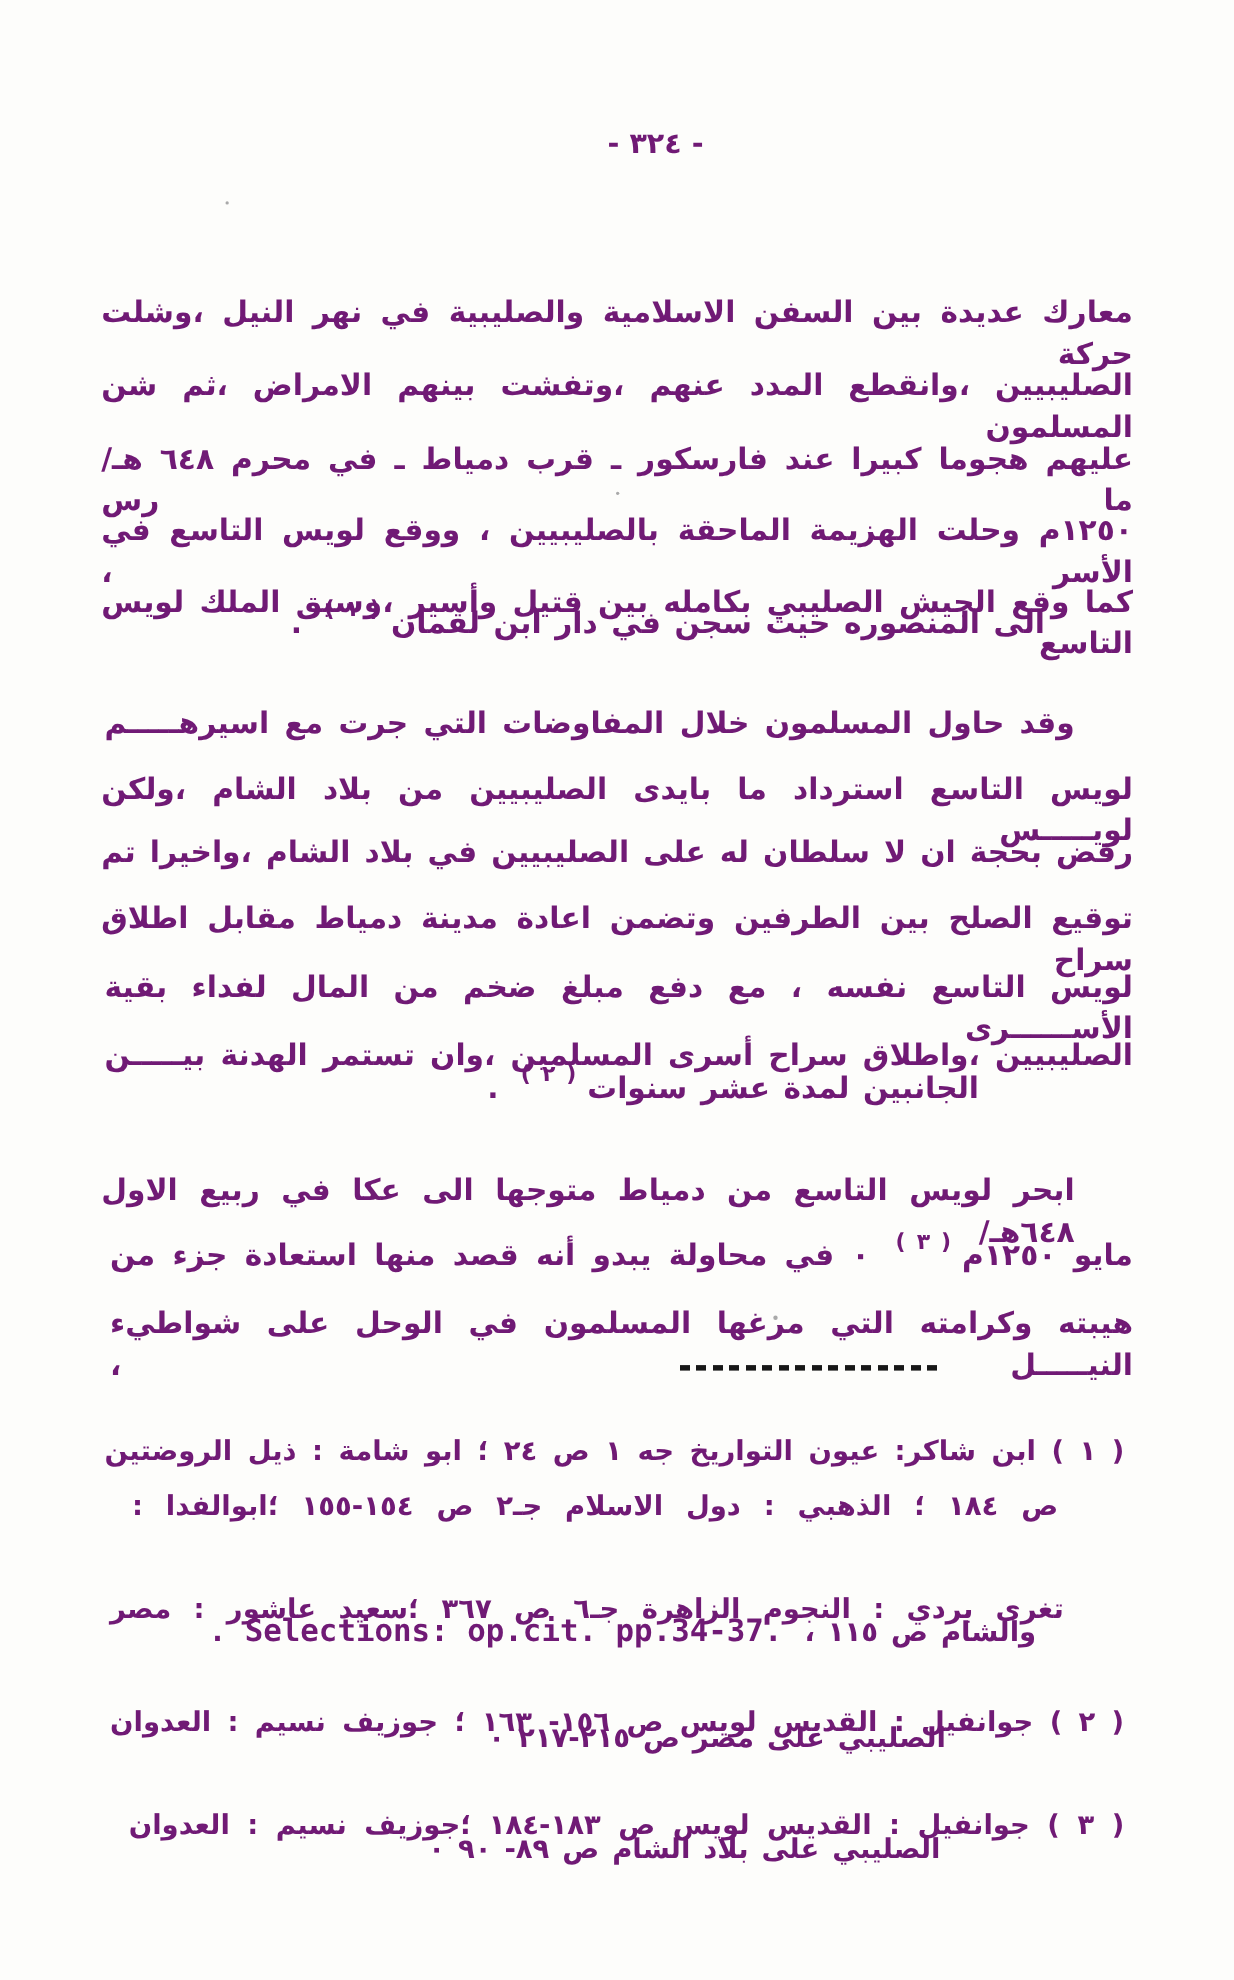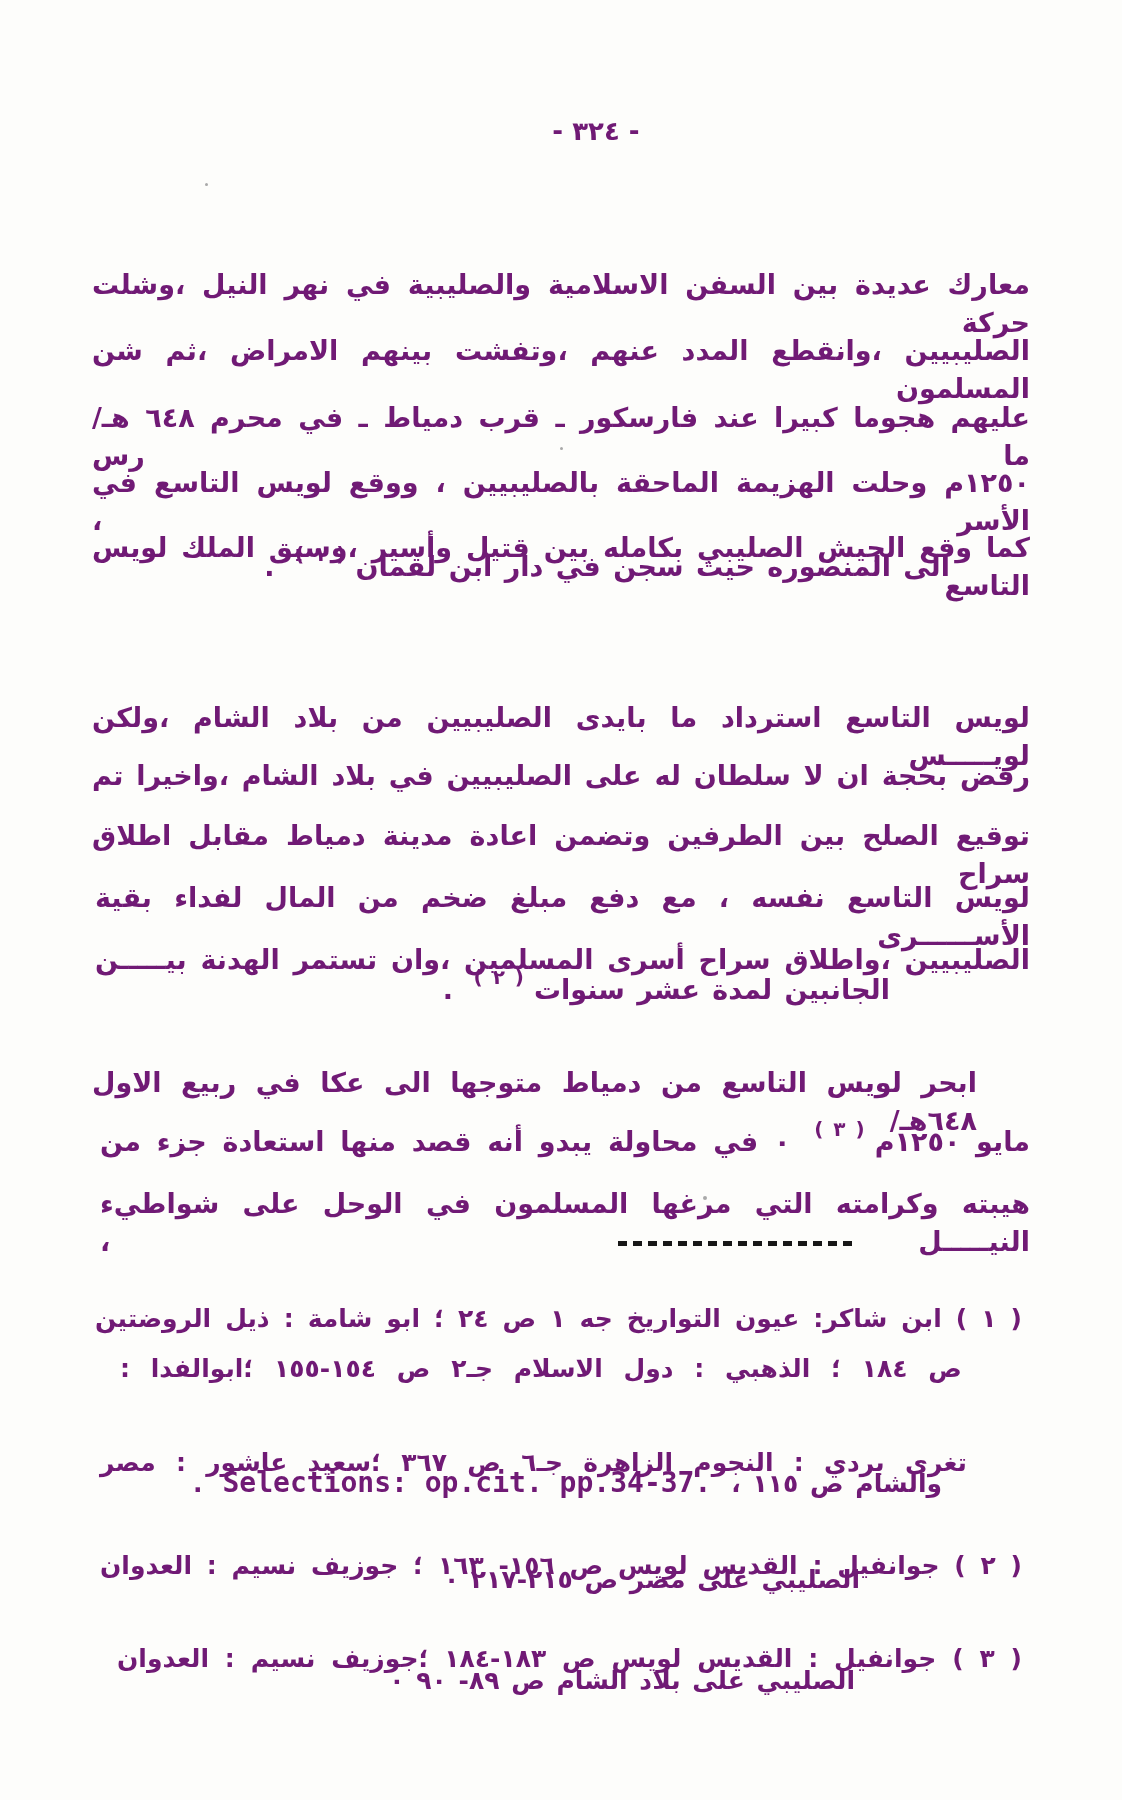--- a/index.html
+++ b/index.html
@@ -26,20 +26,21 @@
 <div class="page">
 
   <div class="pagenum">- ٣٢٤ -</div>
 
   <div class="line main j" style="top:238px;right:92px;left:92px"><span>معارك عديدة بين السفن الاسلامية والصليبية في نهر النيل ،وشلت حركة</span></div>
   <div class="line main j" style="top:304px;right:92px;left:92px"><span>الصليبيين ،وانقطع المدد عنهم ،وتفشت بينهم الامراض ،ثم شن المسلمون</span></div>
   <div class="line main j" style="top:371px;right:92px;left:92px"><span>عليهم هجوما كبيرا عند فارسكور ـ قرب دمياط ـ في محرم ٦٤٨ هـ/ ما رس</span></div>
   <div class="line main j" style="top:436px;right:92px;left:92px"><span>١٢٥٠م وحلت الهزيمة الماحقة بالصليبيين ، ووقع لويس التاسع في الأسر ،</span></div>
   <div class="line main j" style="top:501px;right:92px;left:92px"><span>كما وقع الجيش الصليبي بكامله بين قتيل وأسير ،وسيق الملك لويس التاسع</span></div>
   <div class="line main" style="top:548px;right:172px"><span>الى المنصوره حيث سجن في دار ابن لقمان</span><span class="sup">( ١ )</span><span> .</span></div>
+  <div class="line main j" style="top:611px;right:145px;left:95px"><span>وقد حاول المسلمون خلال المفاوضات التي جرت مع اسيرهـــــم</span></div>
   <div class="line main j" style="top:671px;right:92px;left:92px"><span>لويس التاسع استرداد ما بايدى الصليبيين من بلاد الشام ،ولكن لويـــــس</span></div>
   <div class="line main j" style="top:789px;right:92px;left:92px"><span>توقيع الصلح بين الطرفين وتضمن اعادة مدينة دمياط مقابل اطلاق سراح</span></div>
   <div class="line main j" style="top:729px;right:92px;left:92px"><span>رفض بحجة ان لا سلطان له على الصليبيين في بلاد الشام ،واخيرا تم</span></div>
   <div class="line main j" style="top:851px;right:92px;left:95px"><span>لويس التاسع نفسه ، مع دفع مبلغ ضخم من المال لفداء بقية الأســــــرى</span></div>
   <div class="line main j" style="top:913px;right:92px;left:95px"><span>الصليبيين ،واطلاق سراح أسرى المسلمين ،وان تستمر الهدنة بيـــــن</span></div>
   <div class="line main" style="top:971px;right:232px"><span>الجانبين لمدة عشر سنوات</span><span class="sup">( ٢ )</span><span> .</span></div>
   <div class="line main j" style="top:1036px;right:145px;left:92px"><span>ابحر لويس التاسع من دمياط متوجها الى عكا في ربيع الاول ٦٤٨هـ/</span></div>
   <div class="line main j" style="top:1095px;right:92px;left:100px"><span>مايو ١٢٥٠م</span><span class="sup">( ٣ )</span><span> ٠ في محاولة يبدو أنه قصد منها استعادة جزء من</span></div>
   <div class="line main j" style="top:1157px;right:92px;left:100px"><span>هيبته وكرامته التي مرغها المسلمون في الوحل على شواطيء النيـــــل ،</span></div>
 

